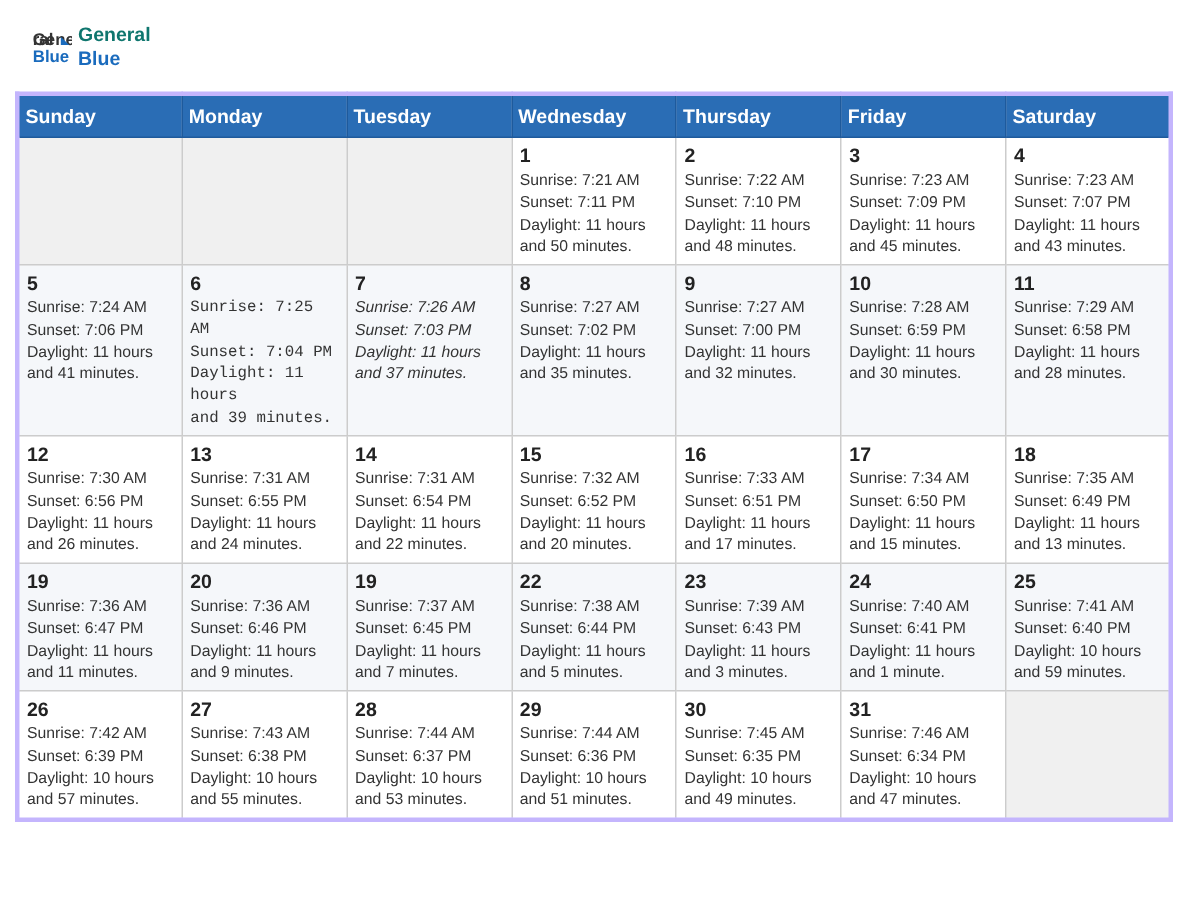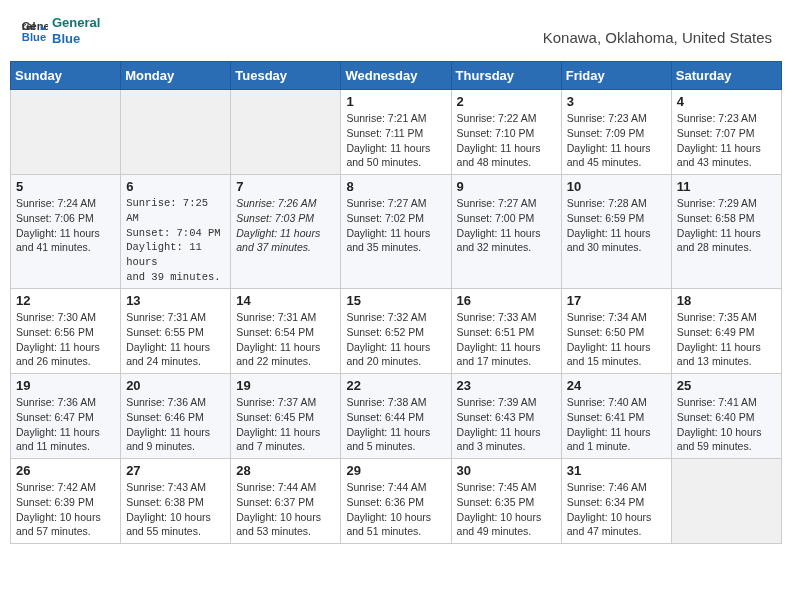--- a/index.html
+++ b/index.html
@@ -34,21 +34,21 @@
       font-weight: bold;
       color: #222;
     }
     .subtitle {
       font-size: 15px;
       color: #444;
     }
     .calendar {
       width: 100%;
       border-collapse: collapse;
-      border: 1px solid #c4b5fd;
+      border: 3px solid #c4b5fd;
     }
     .calendar th {
       background: #2a6db5;
       color: #fff;
       font-size: 13px;
       font-weight: bold;
       padding: 6px 4px;
       text-align: left;
       border: 1px solid #1e5a9c;
     }
@@ -94,21 +94,20 @@
       <text x="2" y="14" font-size="12" font-weight="bold" fill="#333">ral</text>
       <text x="2" y="26" font-size="12" font-weight="bold" fill="#1a6bbd">Blue</text>
       <polygon points="22,8 28,14 22,14" fill="#1a6bbd"></polygon>
     </svg>
     <div style="line-height:1.2;">
       <div style="font-size:13px; font-weight:bold; color:#0f766e;">General</div>
       <div style="font-size:13px; font-weight:bold; color:#1a6bbd;">Blue</div>
     </div>
   </div>
   <div class="title-block">
-    <div class="subtitle">Konawa, Oklahoma, United States</div>
   </div>
 </div>
 
 <table class="calendar">
   <thead>
     <tr>
 
     <th>Sunday</th>
         <th>Monday</th>
         <th>Tuesday</th>

